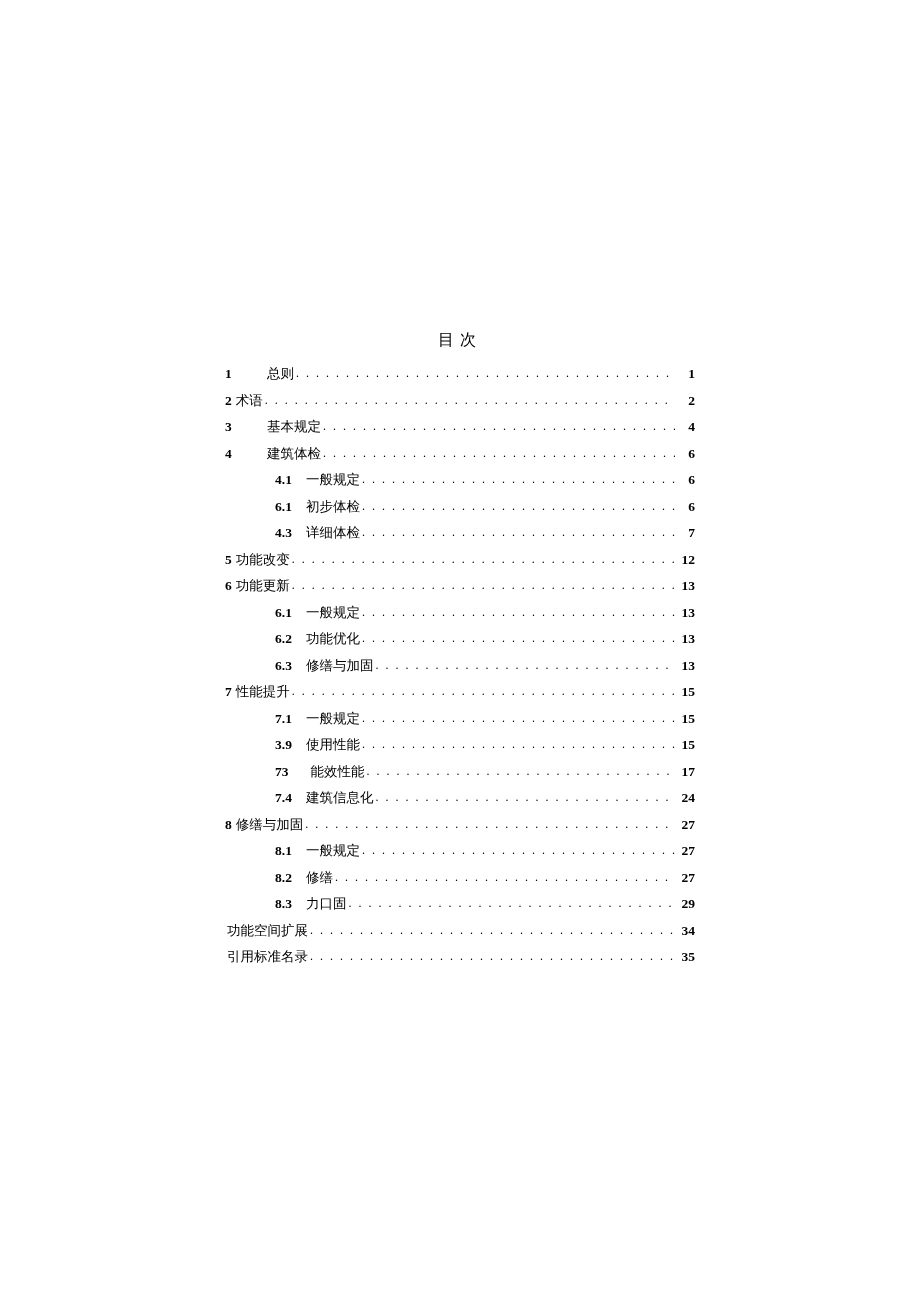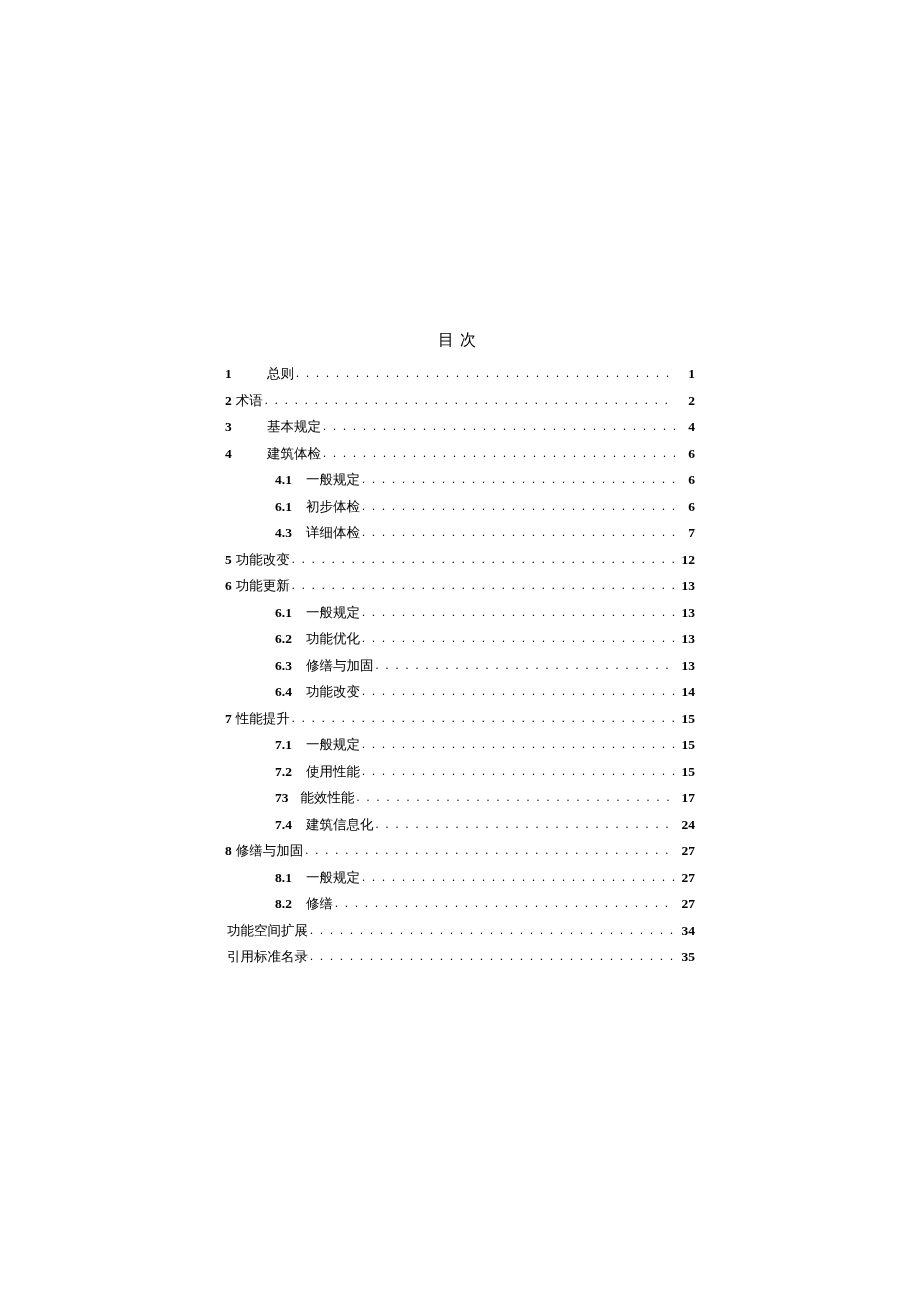--- a/index.html
+++ b/index.html
@@ -147,46 +147,40 @@
         <span class="label">功能优化</span>
         <span class="dots"></span>
         <span class="pg">13</span>
       </div>
       <div class="toc-row sub">
         <span class="sub-num">6.3</span>
         <span class="label">修缮与加固</span>
         <span class="dots"></span>
         <span class="pg">13</span>
       </div>
-      <div class="toc-row sub">
-        <span class="sub-num">6.4</span>
-        <span class="label">功能改变</span>
-        <span class="dots"></span>
-        <span class="pg">14</span>
-      </div>
       <div class="toc-row">
         <span class="num" style="margin-right: 2px;">7</span>
         <span class="label">性能提升</span>
         <span class="dots"></span>
         <span class="pg">15</span>
       </div>
       <div class="toc-row sub">
         <span class="sub-num">7.1</span>
         <span class="label">一般规定</span>
         <span class="dots"></span>
         <span class="pg">15</span>
       </div>
       <div class="toc-row sub">
-        <span class="sub-num">7.2</span>
+        <span class="sub-num">3.9</span>
         <span class="label">使用性能</span>
         <span class="dots"></span>
         <span class="pg">15</span>
       </div>
       <div class="toc-row sub">
-        <span class="sub-num" style="margin-right: 10px;">73</span>
+        <span class="sub-num" style="margin-right: 20px;">73</span>
         <span class="label">能效性能</span>
         <span class="dots"></span>
         <span class="pg">17</span>
       </div>
       <div class="toc-row sub">
         <span class="sub-num">7.4</span>
         <span class="label">建筑信息化</span>
         <span class="dots"></span>
         <span class="pg">24</span>
       </div>
@@ -200,20 +194,26 @@
         <span class="sub-num">8.1</span>
         <span class="label">一般规定</span>
         <span class="dots"></span>
         <span class="pg">27</span>
       </div>
       <div class="toc-row sub">
         <span class="sub-num">8.2</span>
         <span class="label">修缮</span>
         <span class="dots"></span>
         <span class="pg">27</span>
+      </div>
+      <div class="toc-row sub">
+        <span class="sub-num">8.3</span>
+        <span class="label">力口固</span>
+        <span class="dots"></span>
+        <span class="pg">29</span>
       </div>
       <div class="toc-row">
         <span class="label">功能空间扩展</span>
         <span class="dots"></span>
         <span class="pg">34</span>
       </div>
       <div class="toc-row">
         <span class="label">引用标准名录</span>
         <span class="dots"></span>
         <span class="pg">35</span>

